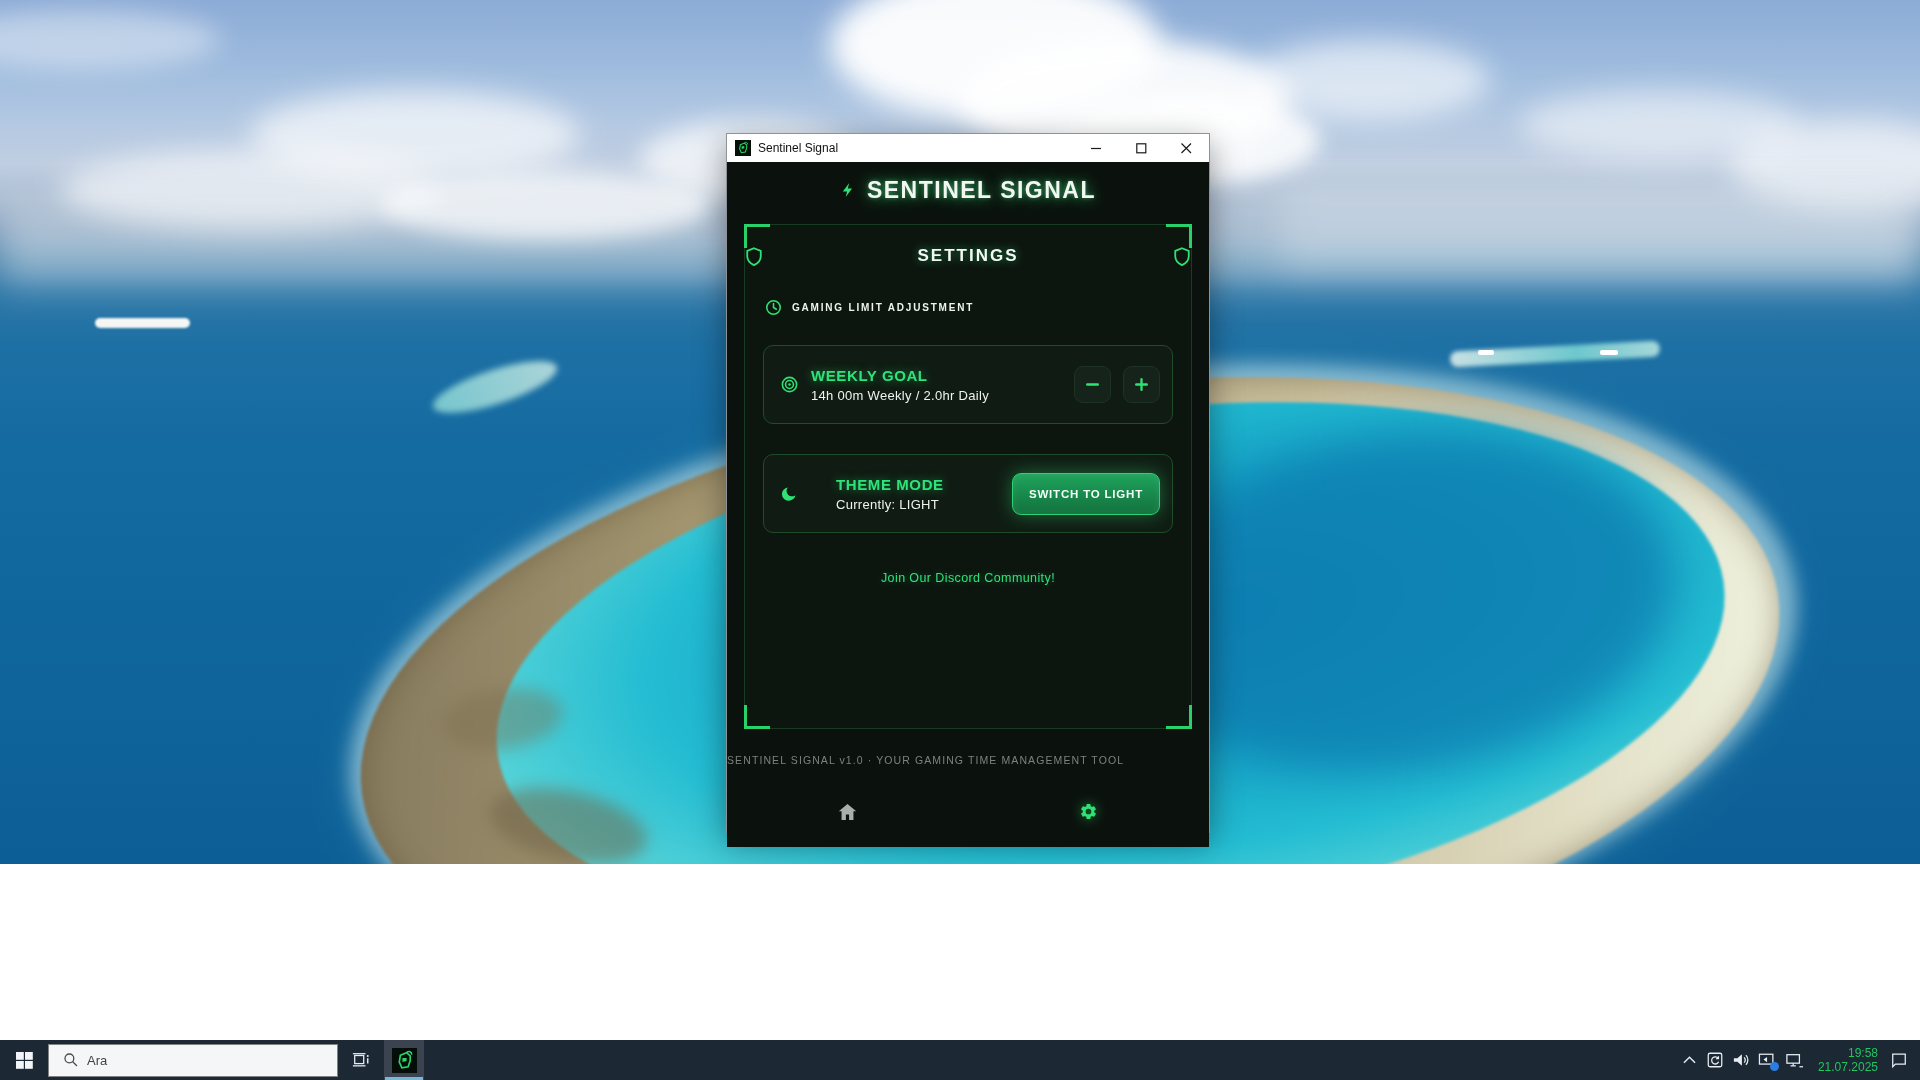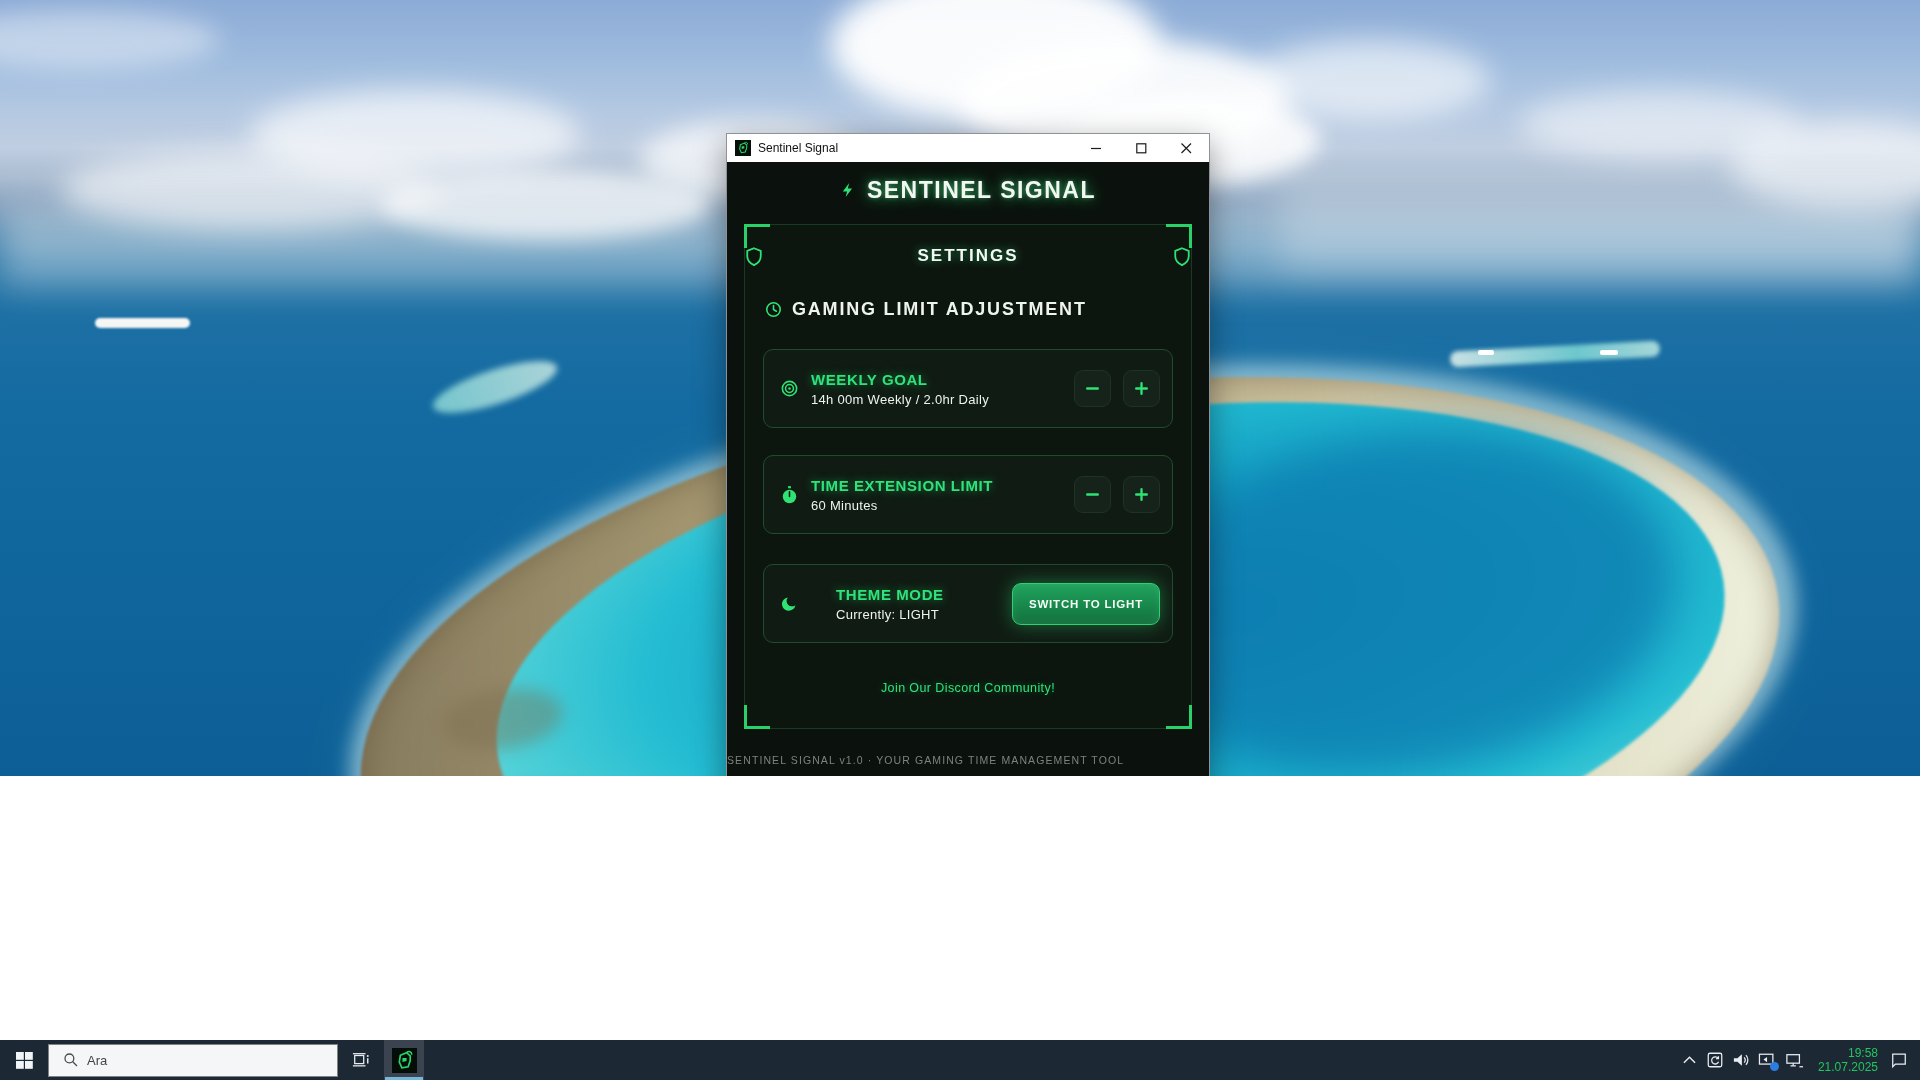--- a/index.html
+++ b/index.html
@@ -1,18 +1,18 @@
 <!DOCTYPE html>
 <html><head>
 <meta charset="utf-8">
 <title>Sentinel Signal</title>
 <style>
   * { margin:0; padding:0; box-sizing:border-box; }
   html,body { width:1920px; height:1080px; overflow:hidden; font-family:"Liberation Sans", sans-serif; }
-  #desktop { position:relative; width:1920px; height:776px; overflow:hidden;
+  #desktop { position:relative; width:1920px; height:864px; overflow:hidden;
     background:linear-gradient(180deg,
       #8cabd6 0%, #9fbcde 8%, #b3c8e2 14%, #c0cee1 19%, #a9bbd0 23%,
       #7e9cba 26.5%, #4f86ad 30%, #2e77a7 33.5%, #1d70a4 40%,
       #146ba1 52%, #0f669d 72%, #0c5f96 100%);
   }
   .cloud { position:absolute; background:#ffffff; border-radius:50%; }
   .band  { position:absolute; }
   
   #atoll { position:absolute; left:355px; top:390px; width:1430px; height:610px;
            transform:rotate(-8deg); filter:blur(1.6px); }
@@ -41,21 +41,21 @@
      border:1px solid #1a3b23; background:rgba(16,26,17,.45); }
   .bk { position:absolute; width:26px; height:24px; }
   .bk.tl { left:-1px; top:-1px; border-left:3px solid #28d169; border-top:3px solid #28d169; }
   .bk.tr { right:-1px; top:-1px; border-right:3px solid #28d169; border-top:3px solid #28d169; }
   .bk.bl { left:-1px; bottom:-1px; border-left:3px solid #28d169; border-bottom:3px solid #28d169; }
   .bk.br { right:-1px; bottom:-1px; border-right:3px solid #28d169; border-bottom:3px solid #28d169; }
   .settings-row { display:flex; justify-content:space-between; align-items:center; gap:14px; height:26px; }
   .settings-row .stitle { font-size:17px; font-weight:bold; letter-spacing:2px; color:#f4f8f4;
      text-shadow:0 0 10px rgba(46,227,116,.6); }
   .section-row { margin:30px 0 0 20px; display:flex; align-items:center; gap:10px; }
-  .section-row .sectitle { font-size:18px; font-weight:bold; letter-spacing:1.8px; color:#eef3ee; }
+  .section-row .sectitle { font-size:10px; font-weight:bold; letter-spacing:1.8px; color:#eef3ee; }
   .cards { margin-top:29px; display:flex; flex-direction:column; gap:27px;justify-content:flex-end; }
   .card { margin:0 18px; height:79px; border-radius:10px; background:#101c13; border:1px solid #1f4c2b;
      display:flex; align-items:center; padding:0 12px 0 14px; }
   .card--theme { margin-top:3px;gap:25px; }
   .card-icon { width:22px; display:flex; justify-content:center; }
   .card-text { margin-left:11px; }
   .card-title { font-size:15px; font-weight:bold; letter-spacing:.6px; color:#2ee37a;
      text-shadow:0 0 8px rgba(46,227,116,.5); }
   .card-sub { font-size:13px; color:#eef3ee; margin-top:4px; letter-spacing:.3px; }
   .stepper { margin-left:auto; display:flex; gap:12px; }
@@ -203,45 +203,20 @@
                   </svg>
               </button>
               <button class="step-btn">
                 <svg width="17" height="17" viewBox="0 0 16 16">
                     <path d="M3 8 h10 M8 3 v10" stroke="#2ee374" stroke-width="2.2" stroke-linecap="round"></path>
                   </svg>
               </button>
             </div>
           </div>
 
-          <div class="card">
-            <span class="card-icon">
-              <svg width="17" height="20" viewBox="0 0 24 28">
-                <rect x="10" y="1.5" width="4" height="3" fill="#2ee374"></rect>
-                <circle cx="12" cy="16" r="9.5" fill="#2ee374"></circle>
-                <path d="M12 16 V9.5" stroke="#0b120d" stroke-width="2.2" stroke-linecap="round"></path>
-              </svg>
-            </span>
-            <div class="card-text">
-              <div class="card-title">TIME EXTENSION LIMIT</div>
-              <div class="card-sub">60 Minutes</div>
-            </div>
-            <div class="stepper">
-              <button class="step-btn">
-                <svg width="17" height="17" viewBox="0 0 16 16">
-                    <line x1="3" y1="8" x2="13" y2="8" stroke="#2ee374" stroke-width="2.2" stroke-linecap="round"></line>
-                  </svg>
-              </button>
-              <button class="step-btn">
-                <svg width="17" height="17" viewBox="0 0 16 16">
-                    <path d="M3 8 h10 M8 3 v10" stroke="#2ee374" stroke-width="2.2" stroke-linecap="round"></path>
-                  </svg>
-              </button>
-            </div>
-          </div>
 
           <div class="card card--theme">
             <span class="card-icon">
               <svg width="18" height="18" viewBox="0 0 24 24">
                 <path d="M20.5 13.5 A9 9 0 1 1 10.5 3.2 a7.2 7.2 0 0 0 10 10.3 z" fill="#2ee374"></path>
               </svg>
             </span>
             <div class="card-text">
               <div class="card-title">THEME MODE</div>
               <div class="card-sub">Currently: LIGHT</div>

